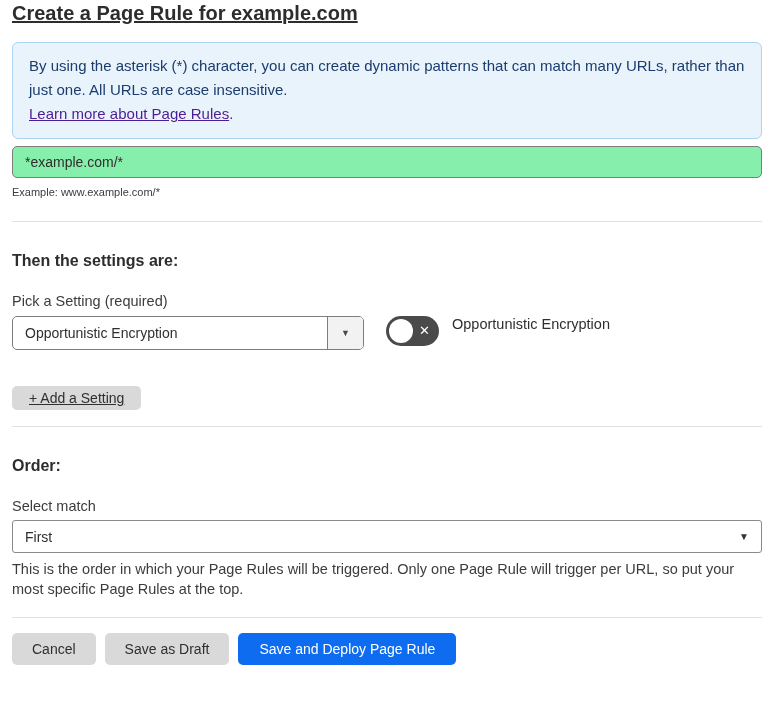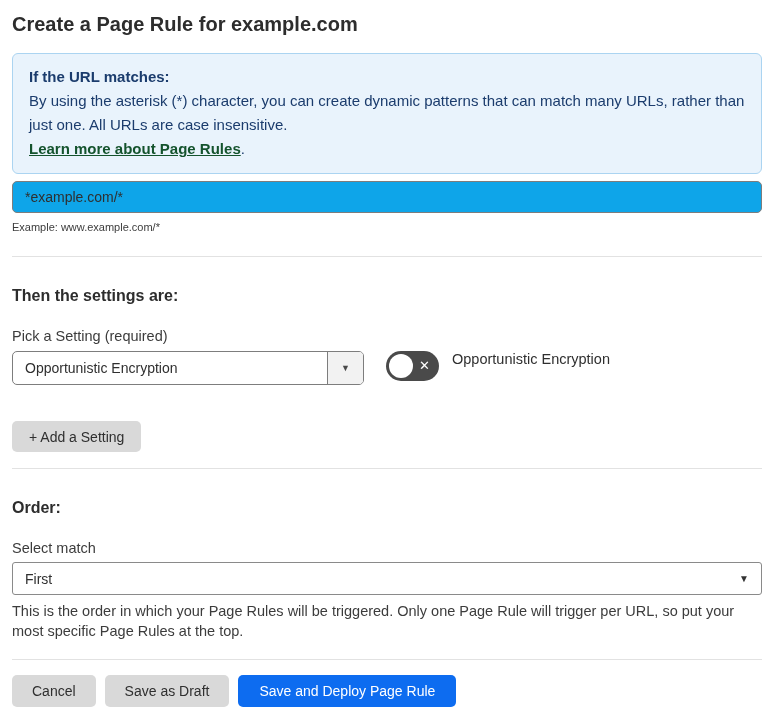--- a/index.html
+++ b/index.html
@@ -1,62 +1,62 @@
 <!DOCTYPE html>
 <html><head>
 <meta charset="utf-8">
 <style>
   * { margin: 0; padding: 0; box-sizing: border-box; }
   html, body { width: 775px; height: 717px; background: #ffffff; overflow: hidden; }
   body { font-family: "Liberation Sans", "DejaVu Sans", sans-serif; color: #3c3c3c; }
   .container { padding: 0 13px 0 12px; }
 
   .page-title {
-    margin-top: 13px;
+    margin-top: 2px;
     font-size: 20px;
     font-weight: 700;
     color: #2d2d2d;
+    text-decoration: underline;
   }
 
   .info-box {
     margin-top: 17px;
     background: #e9f3fc;
     border: 1px solid #abd4f1;
     border-radius: 6px;
     padding: 11px 16px 12px 16px;
     font-size: 15px;
     line-height: 24px;
     color: #1b3c6d;
   }
   .info-box .info-heading { font-weight: 700; }
   .info-box a.info-link {
-    color: #14532d;
+    color: #4c1d95;
     text-decoration: underline;
     cursor: pointer;
-    font-weight: bold;
   }
   .info-box .info-link-suffix { color: #1b3c6d; }
 
   .field-label {
     margin-top: 27px;
     font-size: 14.5px;
     color: #3c3c3c;
   }
 
   .url-input {
     margin-top: 7px;
     width: 100%;
     height: 32px;
     border: 1px solid #7d7d7d;
     border-radius: 5px;
     padding: 12px 12px;
     font-size: 14px;
     font-family: "Liberation Sans", "DejaVu Sans", sans-serif;
     color: #2f2f2f;
-    background: #0ea5e9;
+    background: #86efac;
     outline: none;
   }
 
   .helper-text {
     margin-top: 8px;
     font-size: 11px;
     color: #3c3c3c;
   }
 
   .divider {
@@ -143,29 +143,30 @@
   }
   .toggle-label {
     margin-left: 13px;
     font-size: 14.5px;
     color: #2f2f2f;
   }
 
   .add-setting-btn {
     margin-top: 36px;
     display: inline-block;
-    height: 31px;
+    height: 24px;
     padding: 0 17px;
     background: #d9d9d9;
     border: none;
     border-radius: 5px;
     font-size: 14px;
     font-family: "Liberation Sans", "DejaVu Sans", sans-serif;
     color: #2f2f2f;
     cursor: pointer;
+    text-decoration: underline;
   }
 
   .divider-2 { margin-top: 16px; }
   .divider-3 { margin-top: 18px; }
 
   .order-select {
     margin-top: 6px;
     width: 100%;
     height: 33px;
     border: 1px solid #8a8a8a;
@@ -210,21 +211,20 @@
   .btn-primary { background: #0d6cf0; color: #ffffff; padding: 0 21px; }
 </style>
 </head>
 <body>
 
 <div class="container">
 
   <h1 class="page-title">Create a Page Rule for example.com</h1>
 
   <div class="info-box">
-    <div class="info-heading">If the URL matches:</div>
     <div class="info-body">By using the asterisk (*) character, you can create dynamic patterns that can match many URLs, rather than just one. All URLs are case insensitive.</div>
     <div>
       <a class="info-link">Learn more about Page Rules</a><span class="info-link-suffix">.</span>
     </div>
   </div>
 
   <input class="url-input" type="text" value="*example.com/*" style="">
   <div class="helper-text">Example: www.example.com/*</div>
 
   <div class="divider"></div>

